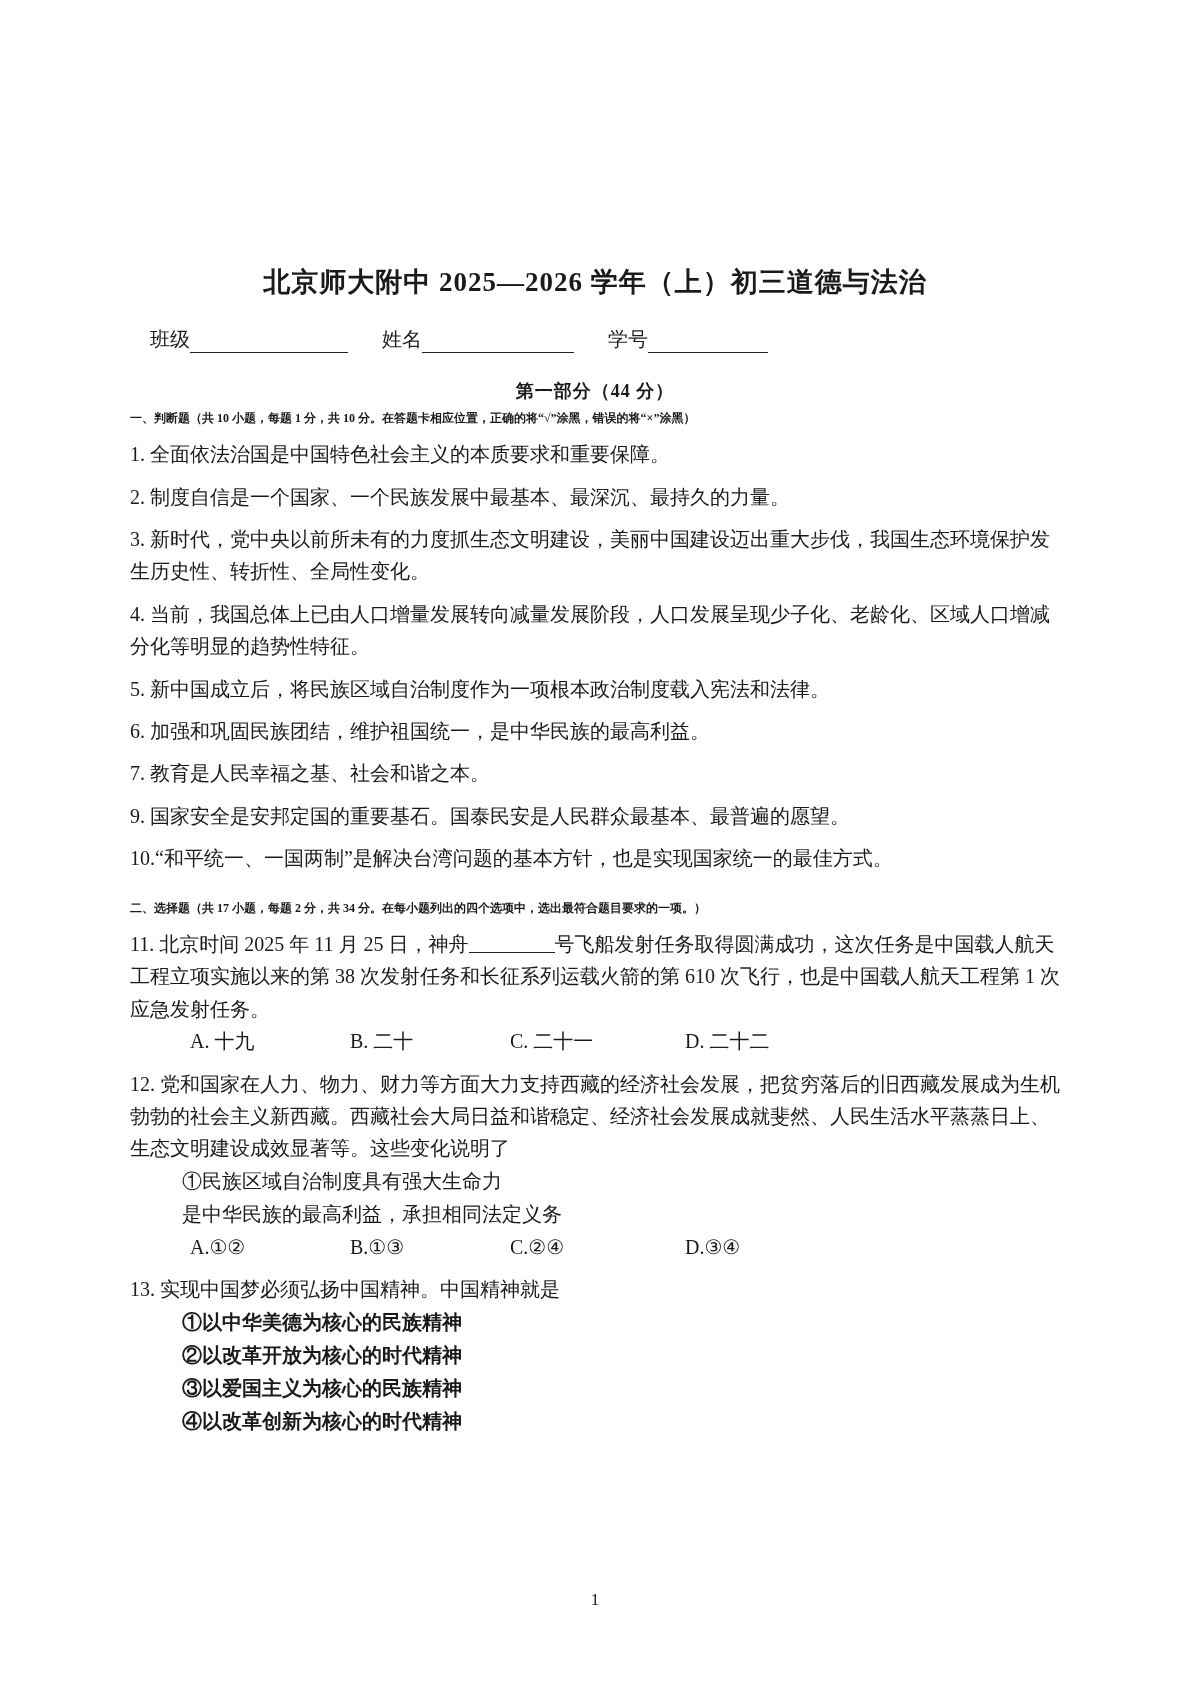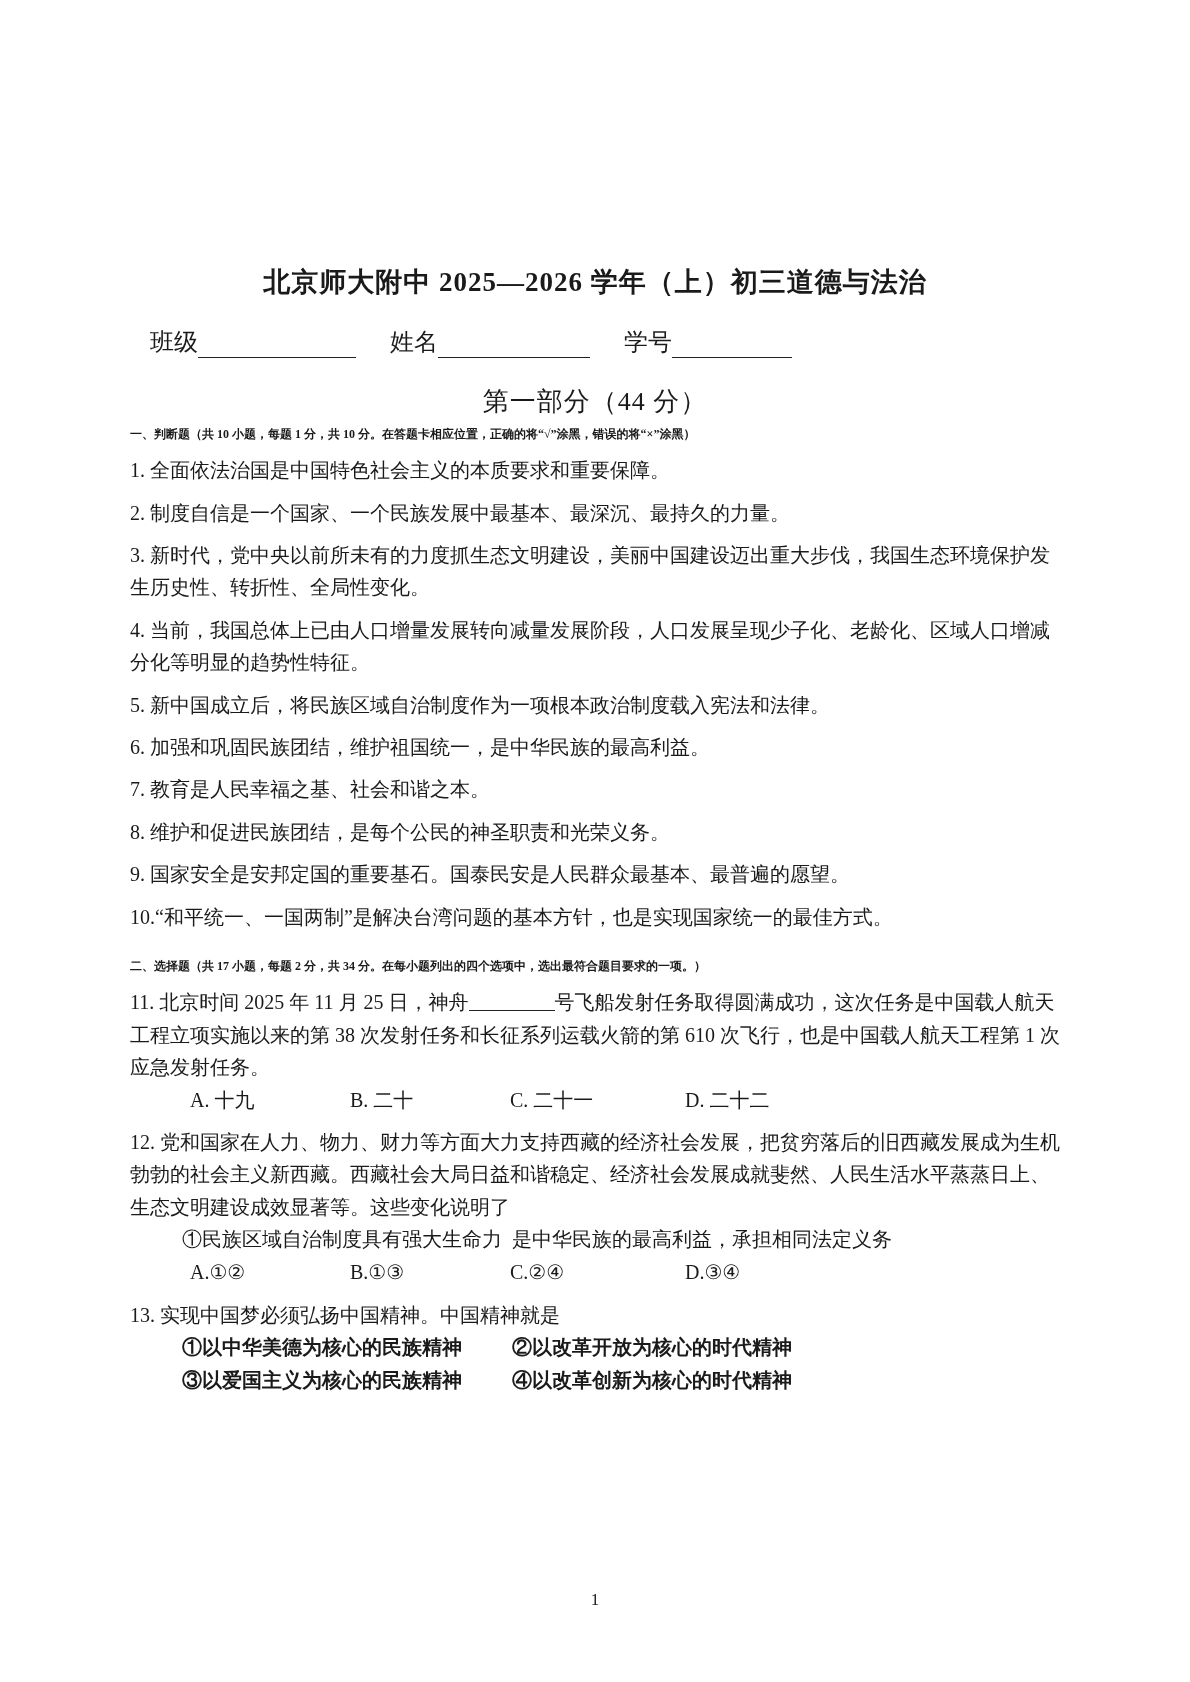--- a/index.html
+++ b/index.html
@@ -47,43 +47,43 @@
     position: absolute;
     right: 10px;
     bottom: 2px;
     font-size: 19px;
     font-weight: normal;
     letter-spacing: 0.5px;
   }
   .fields {
     margin-top: 24px;
     display: flex;
-    font-size: 24px;
+    font-size: 20px;
     padding-left: 20px;
     align-items: flex-end;
   }
   .field {
     display: flex;
     align-items: flex-end;
     margin-right: 34px;
   }
   .field .label { white-space: nowrap; }
   .field .blank {
     display: inline-block;
     border-bottom: 1.3px solid #222;
     height: 20px;
   }
   .blank-w1 { width: 158px; }
   .blank-w2 { width: 152px; }
   .blank-w3 { width: 120px; }
 
   .part-head {
     text-align: center;
-    font-size: 26px;
-    font-weight: normal;
+    font-size: 18px;
+    font-weight: bold;
     margin-top: 26px;
     margin-bottom: 6px;
     letter-spacing: 1px;
   }
   .section-head {
     font-size: 12px;
     font-weight: bold;
     line-height: 1.62;
     margin-top: 4px;
   }
@@ -101,20 +101,21 @@
   }
   .opts span { display: inline-block; }
   .ow1 { width: 160px; }
   .ow2 { width: 160px; }
   .ow3 { width: 175px; }
   .opts2 {
     display: flex;
     font-size: 20px;
     line-height: 1.66;
     padding-left: 52px;
+    flex-direction: column;
   }
   .opts2 .c1 { width: 330px; }
   .inline-blank {
     display: inline-block;
     border-bottom: 1.3px solid #222;
     width: 86px;
     height: 18px;
     vertical-align: -2px;
   }
   .pagenum {
@@ -154,21 +155,20 @@
 
   <div class="section-head">一、判断题（共 10 小题，每题 1 分，共 10 分。在答题卡相应位置，正确的将“√”涂黑，错误的将“×”涂黑）</div>
 
   <div class="q">1. 全面依法治国是中国特色社会主义的本质要求和重要保障。</div>
   <div class="q">2. 制度自信是一个国家、一个民族发展中最基本、最深沉、最持久的力量。</div>
   <div class="q">3. 新时代，党中央以前所未有的力度抓生态文明建设，美丽中国建设迈出重大步伐，我国生态环境保护发生历史性、转折性、全局性变化。</div>
   <div class="q">4. 当前，我国总体上已由人口增量发展转向减量发展阶段，人口发展呈现少子化、老龄化、区域人口增减分化等明显的趋势性特征。</div>
   <div class="q">5. 新中国成立后，将民族区域自治制度作为一项根本政治制度载入宪法和法律。</div>
   <div class="q">6. 加强和巩固民族团结，维护祖国统一，是中华民族的最高利益。</div>
   <div class="q">7. 教育是人民幸福之基、社会和谐之本。</div>
-  <div class="q">8. 维护和促进民族团结，是每个公民的神圣职责和光荣义务。</div>
   <div class="q">9. 国家安全是安邦定国的重要基石。国泰民安是人民群众最基本、最普遍的愿望。</div>
   <div class="q">10.“和平统一、一国两制”是解决台湾问题的基本方针，也是实现国家统一的最佳方式。</div>
 
   <div class="gap"></div>
 
   <div class="section-head">二、选择题（共 17 小题，每题 2 分，共 34 分。在每小题列出的四个选项中，选出最符合题目要求的一项。）</div>
 
   <div class="q">
     <span>11. 北京时间 2025 年 11 月 25 日，神舟</span><span class="inline-blank"></span><span>号飞船发射任务取得圆满成功，这次任务是中国载人航天工程立项实施以来的第 38 次发射任务和长征系列运载火箭的第 610 次飞行，也是中国载人航天工程第 1 次应急发射任务。</span>
   </div>

